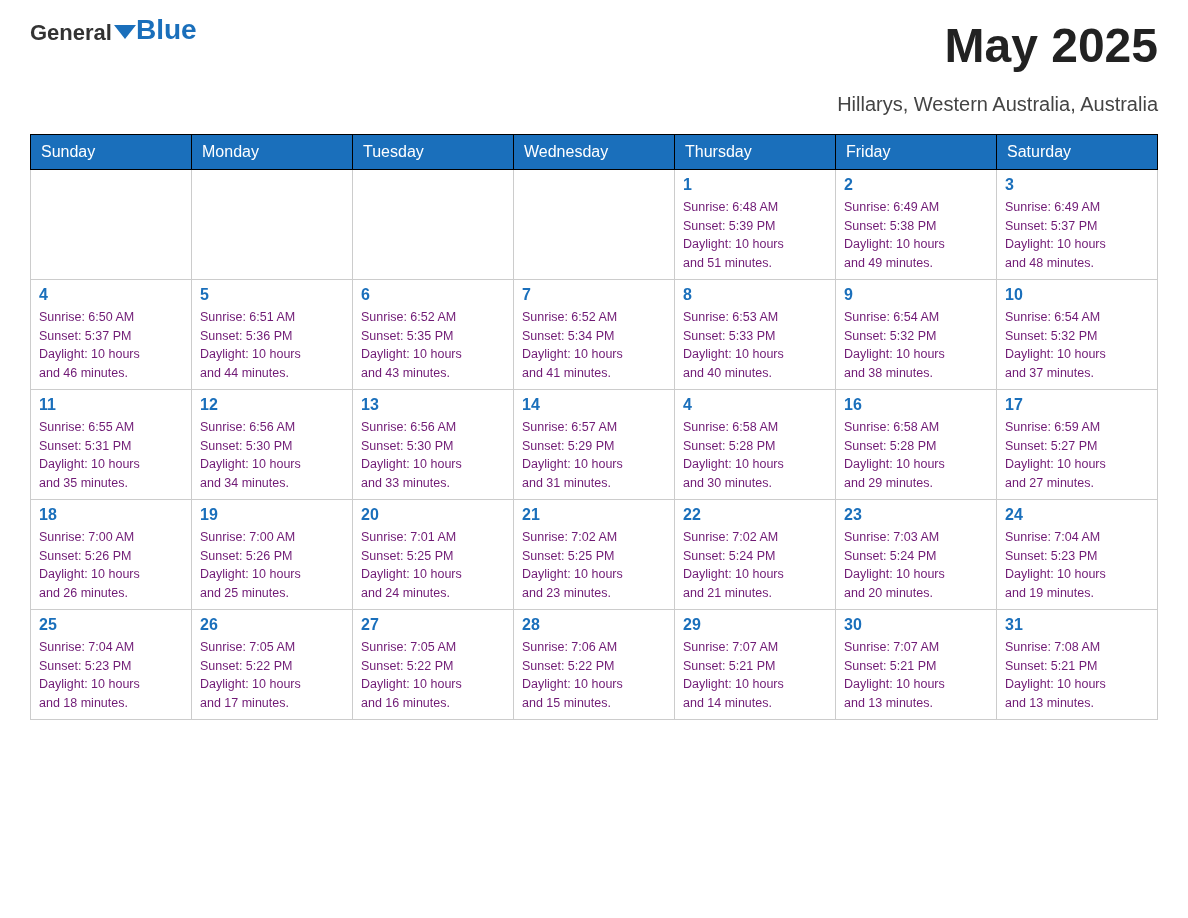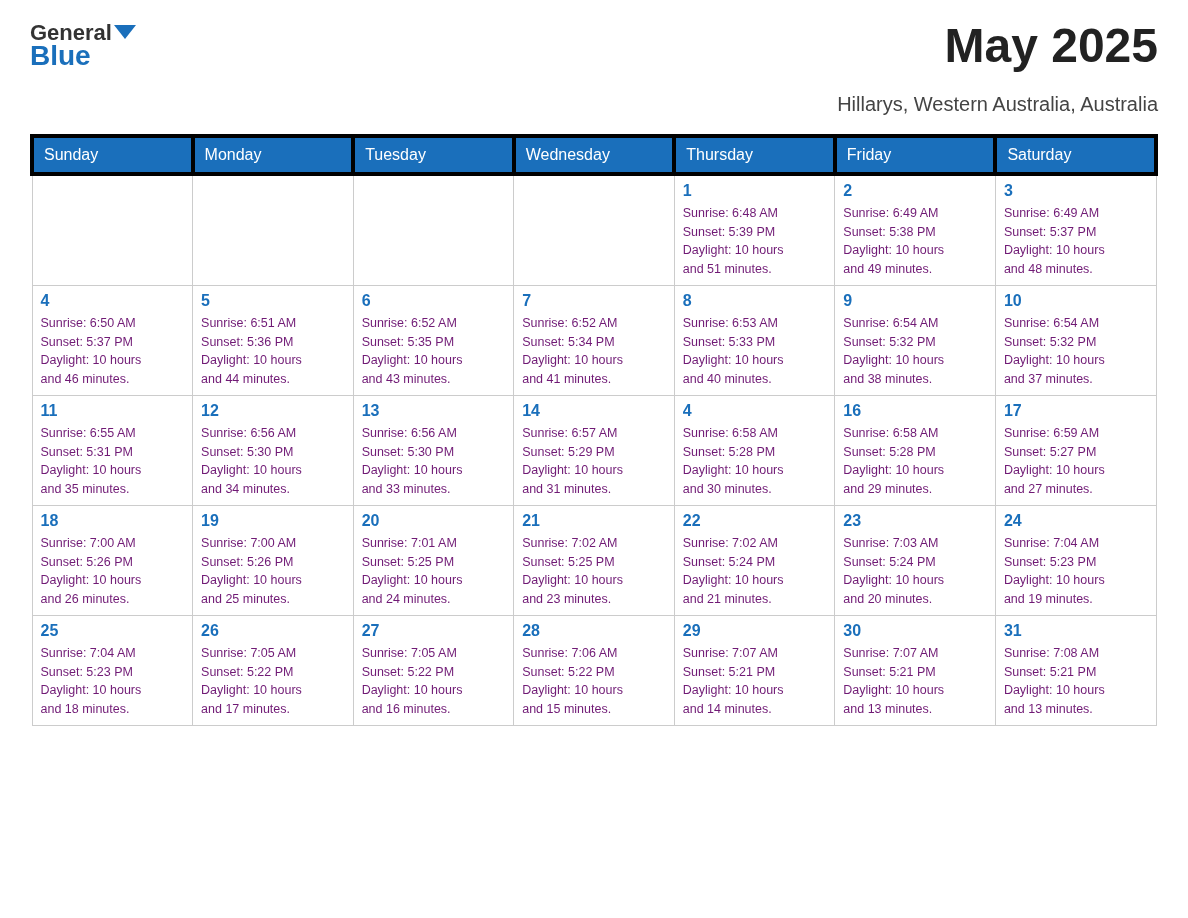--- a/index.html
+++ b/index.html
@@ -46,21 +46,21 @@
       border-collapse: collapse;
       border: 1px solid #ccc;
     }
     .calendar th {
       background-color: #1a6fbb;
       color: #fff;
       font-size: 16px;
       font-weight: normal;
       padding: 8px 10px;
       text-align: left;
-      border: 4px solid #000000;
+      border: 1px solid #000000;
     }
     .calendar td {
       vertical-align: top;
       border: 1px solid #ccc;
       padding: 6px 8px;
       width: 14.28%;
       min-height: 100px;
       font-size: 13px;
       color: #333;
     }
@@ -81,21 +81,21 @@
     }
     tr.week-row td {
       height: 110px;
     }
   </style>
 </head>
 <body>
 
 <div class="header">
   <div class="logo">
-    <div style="display:flex; flex-direction:column; align-items:flex-start;">
+    <div style="display:flex; flex-direction:row; align-items:flex-start;">
       <div style="display:flex; align-items:center;">
         <span class="logo-text">General</span>
         <svg width="22" height="22" viewBox="0 0 22 22" style="margin-left:2px; margin-top:-2px;">
           <polygon points="11,18 22,4 0,4" fill="#1a6fbb"></polygon>
         </svg>
       </div>
       <span class="logo-text" style="color:#1a6fbb; margin-top:-6px; font-size:28px; font-weight:bold;">Blue</span>
     </div>
   </div>
   <div class="title-block">

